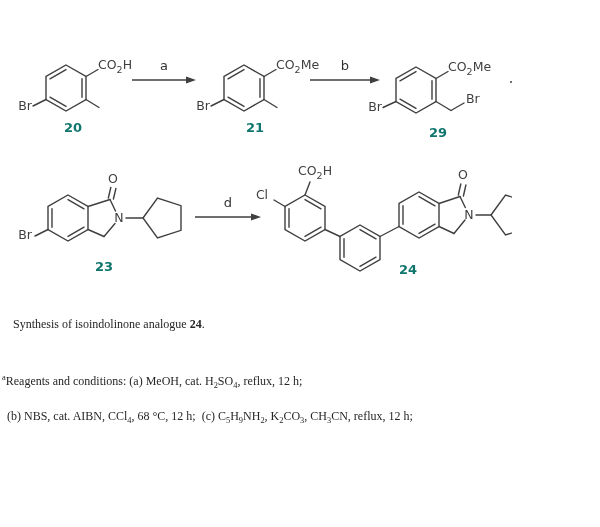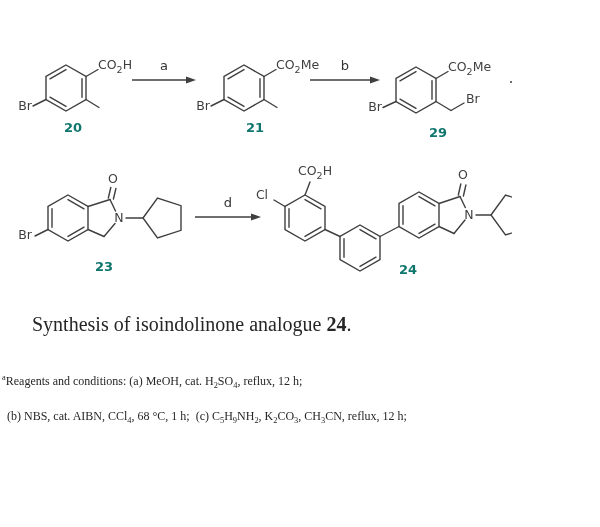--- a/index.html
+++ b/index.html
@@ -17,21 +17,21 @@
   .arrow{position:absolute;text-align:center;}
   .arrow-label{font:13px "DejaVu Sans",sans-serif;color:#333;line-height:14px;margin-bottom:2px;}
   .arrow svg{display:block;overflow:visible;}
   .arrow line{stroke:var(--bond,#3f3f3f);stroke-width:1.3;}
   .arrow .head{fill:var(--bond,#3f3f3f);stroke:none;}
   .cap{position:absolute;font-family:"Liberation Serif","DejaVu Serif",serif;
        font-size:12px;color:var(--ink,#262626);white-space:pre;line-height:20px;}
   .cap sub{font-size:70%;}
   .cap sup{font-size:70%;}
   .cap b, .cap .b{font-weight:bold;}
-  .cap-title{font-size:20px;margin-left:19px;}
+  .cap-title{font-size:12px;}
 </style>
 </head>
 <body>
 
 <div class="page">
 
   <div class="mol" style="left:14px;top:44px;width:135px;height:100px">
     <svg width="135" height="100">
       <polygon points="52,21 72,32.5 72,55.5 52,67 32,55.5 32,32.5"></polygon>
       <line x1="68" y1="34.8" x2="68" y2="53.2"></line>
@@ -168,15 +168,15 @@
     </svg>
     <div class="atom" style="left:55px;top:6px"><span>CO</span><sub>2</sub><span>H</span></div>
     <div class="atom" style="left:10px;top:30px;width:18px;text-align:center">Cl</div>
     <div class="atom" style="left:211px;top:10px;width:18px;text-align:center">O</div>
     <div class="atom" style="left:219px;top:50px;width:14px;text-align:center">N</div>
   </div>
   <div class="num" style="left:388px;top:262px">24</div>
 
   <div class="cap cap-title" style="left:13px;top:314px"><span>Synthesis of isoindolinone analogue </span><b>24</b><span>.</span></div>
   <div class="cap" style="left:2px;top:368px"><sup>a</sup><span>Reagents and conditions: (a) MeOH, cat. H</span><sub>2</sub><span>SO</span><sub>4</sub><span>, reflux, 12 h;</span></div>
-  <div class="cap" style="left:7px;top:406px"><span>(b) NBS, cat. AIBN, CCl</span><sub>4</sub><span>, 68 °C, 1 h;  (c) C</span><sub>5</sub><span>H</span><sub>9</sub><span>NH</span><sub>2</sub><span>, K</span><sub>2</sub><span>CO</span><sub>3</sub><span>, CH</span><sub>3</sub><span>CN, reflux, 12 h;</span></div>
+  <div class="cap" style="left:7px;top:406px"><span>(b) NBS, cat. AIBN, CCl</span><sub>4</sub><span>, 68 °C, 12 h;  (c) C</span><sub>5</sub><span>H</span><sub>9</sub><span>NH</span><sub>2</sub><span>, K</span><sub>2</sub><span>CO</span><sub>3</sub><span>, CH</span><sub>3</sub><span>CN, reflux, 12 h;</span></div>
 
 </div>
 
 </body></html>

